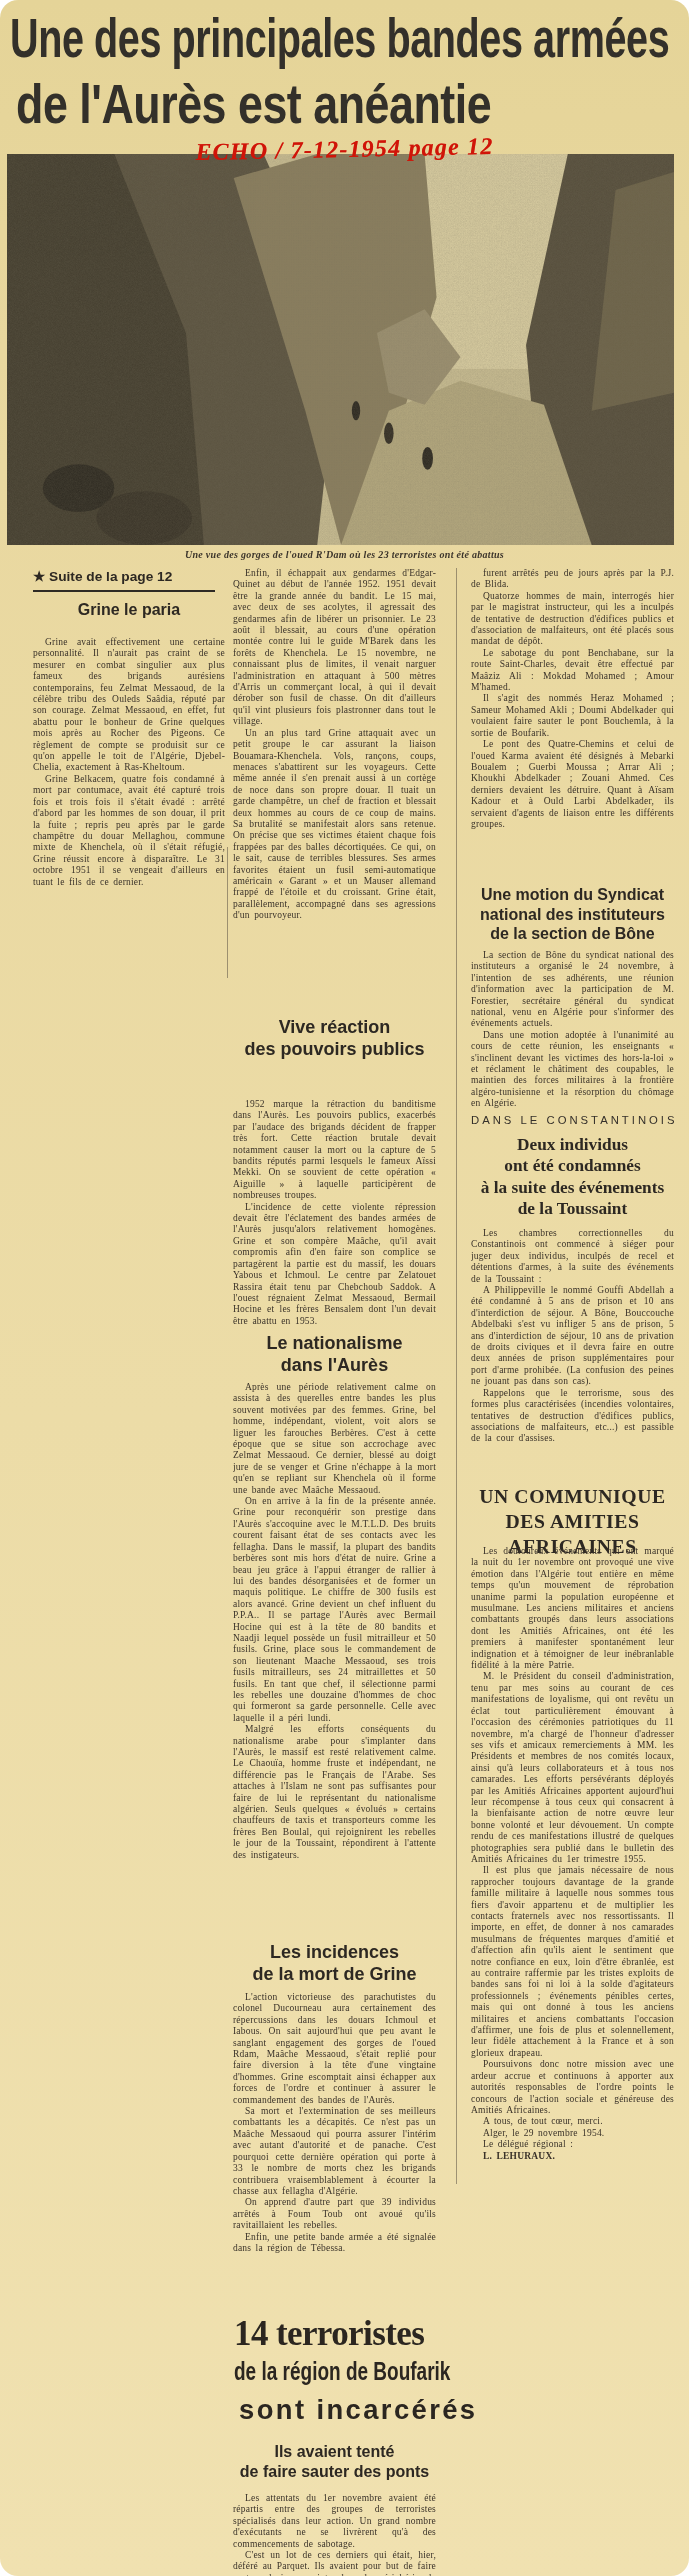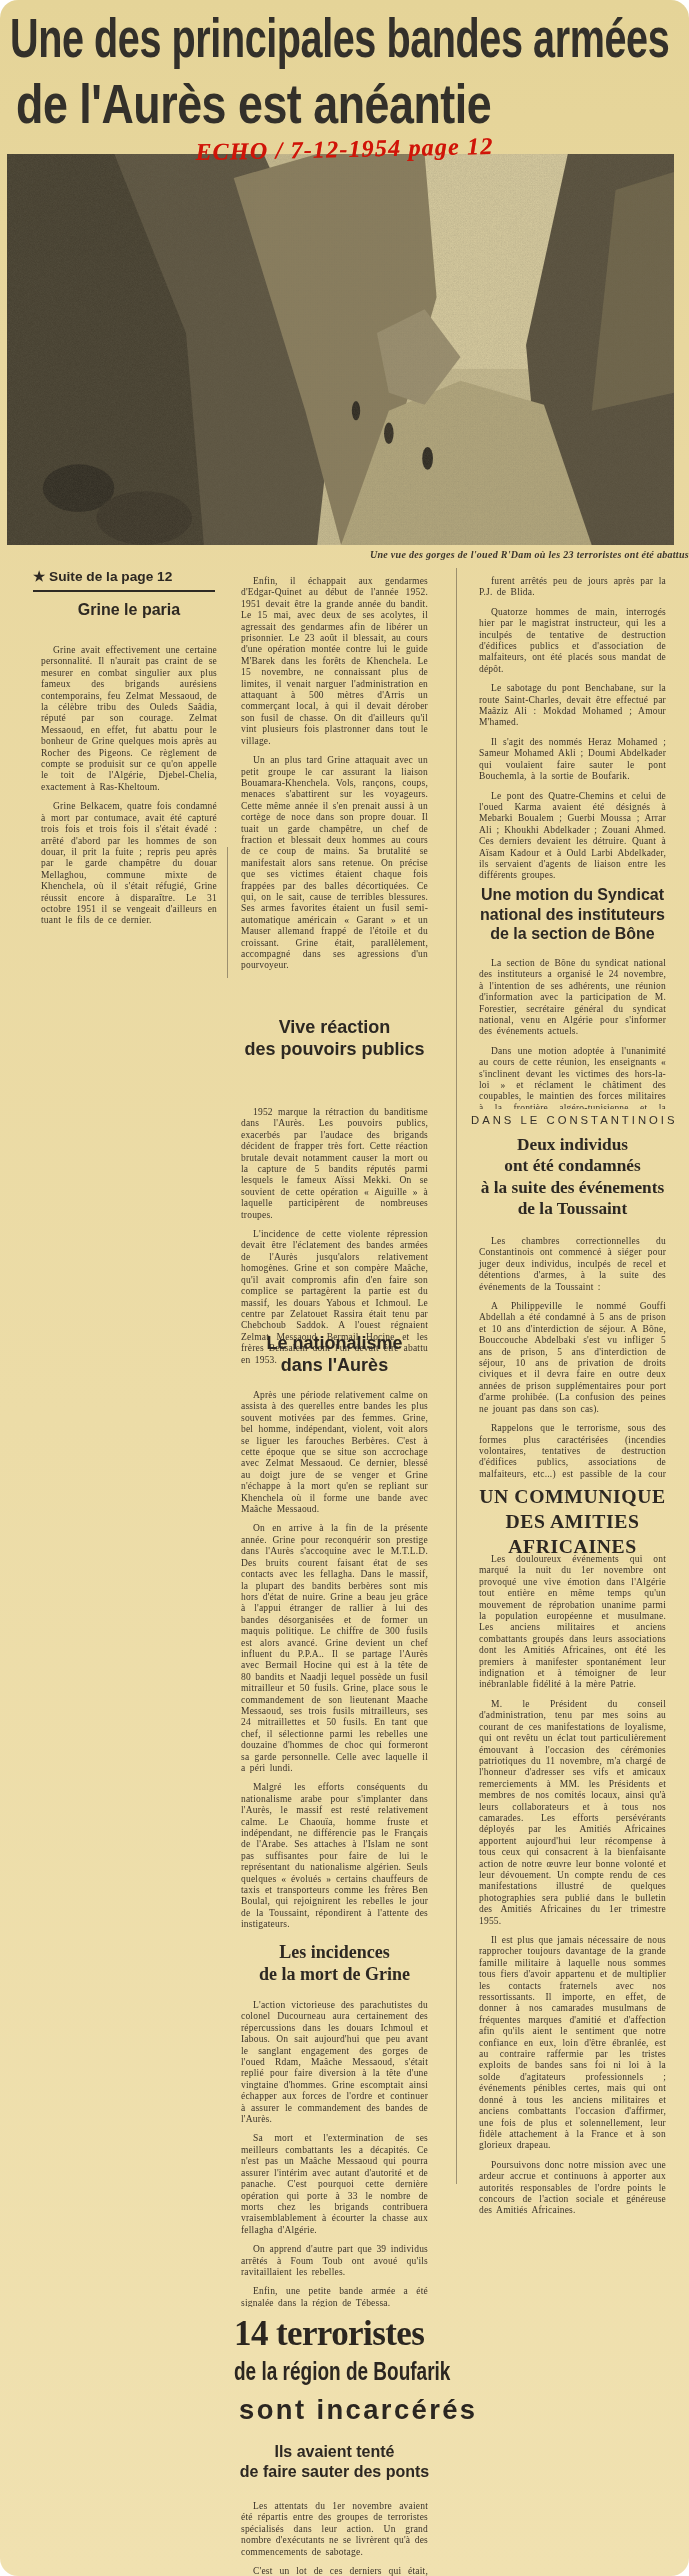--- a/index.html
+++ b/index.html
@@ -13,29 +13,29 @@
   .hl{white-space:nowrap; transform-origin:0 50%; font-family:"Liberation Sans",sans-serif;
       font-weight:bold; color:#33302a; line-height:1;}
   .hl1{left:9.5px; top:10.7px; font-size:55px; transform:scaleX(0.72); letter-spacing:-0.6px;}
   .hl2{left:15.5px; top:76px; font-size:56px; transform:scaleX(0.80); letter-spacing:-0.6px;}
   .stamp{left:0; top:136px; width:689px; text-align:center;
          font-family:"Liberation Serif",serif; font-style:italic; font-weight:bold;
          font-size:24px; color:#d01408; transform:rotate(-1.2deg); letter-spacing:1.2px;
          text-shadow:0 0 0.6px rgba(208,20,8,.6); z-index:5;}
   
   .photo{left:7.2px; top:154px; width:667px; height:391px; overflow:hidden;}
-  .caption{left:0; top:549px; width:689px; text-align:right; font-style:italic;
+  .caption{left:0; top:549px; width:689px; text-align:center; font-style:italic;
            font-weight:bold; font-size:10px; color:#3c352b; letter-spacing:0.3px;}
   
   .col1{left:33px;  width:192px;}
   .col2{left:233px; width:203px;}
   .col3{left:471px; width:203px;}
   .body-block{overflow:hidden;}
   .body-block p{
-    margin:8px; padding:0; text-indent:12px; text-align:justify;
+    margin:0; padding:0; text-indent:12px; text-align:justify;
     font-size:9.5px; line-height:11.4px; letter-spacing:0.2px; word-spacing:1.8px;
   }
   .h-sans{font-family:"Liberation Sans",sans-serif; font-weight:bold; color:#2d2822;
           text-align:center; line-height:1.22; white-space:pre-line;}
   .h-serif{font-family:"Liberation Serif",serif; font-weight:bold; color:#2d2822;
            text-align:center; white-space:pre-line;}
   .kicker1{font-family:"Liberation Sans",sans-serif; font-weight:bold; font-size:13.7px;
            color:#2d2822; border-bottom:2.4px solid #2e2a24; padding-bottom:6px;}
   .h-grine{font-size:16px;}
   .h-mid{font-size:18px;}
@@ -115,21 +115,21 @@
     <p>1952 marque la rétraction du banditisme dans l'Aurès. Les pouvoirs publics, exacerbés par l'audace des brigands décident de frapper très fort. Cette réaction brutale devait notamment causer la mort ou la capture de 5 bandits réputés parmi lesquels le fameux Aïssi Mekki. On se souvient de cette opération « Aiguille » à laquelle participèrent de nombreuses troupes.</p>
     <p>L'incidence de cette violente répression devait être l'éclatement des bandes armées de l'Aurès jusqu'alors relativement homogènes. Grine et son compère Maâche, qu'il avait compromis afin d'en faire son complice se partagèrent la partie est du massif, les douars Yabous et Ichmoul. Le centre par Zelatouet Rassira était tenu par Chebchoub Saddok. A l'ouest régnaient Zelmat Messaoud, Bermail Hocine et les frères Bensalem dont l'un devait être abattu en 1953.</p>
   </div>
   <div class="abs col2 h-sans h-mid" style="top:1333px;">Le nationalisme
 dans l'Aurès</div>
   <div class="abs col2 body-block" style="top:1382px; height:557px;">
     <p>Après une période relativement calme on assista à des querelles entre bandes les plus souvent motivées par des femmes. Grine, bel homme, indépendant, violent, voit alors se liguer les farouches Berbères. C'est à cette époque que se situe son accrochage avec Zelmat Messaoud. Ce dernier, blessé au doigt jure de se venger et Grine n'échappe à la mort qu'en se repliant sur Khenchela où il forme une bande avec Maâche Messaoud.</p>
     <p>On en arrive à la fin de la présente année. Grine pour reconquérir son prestige dans l'Aurès s'accoquine avec le M.T.L.D. Des bruits courent faisant état de ses contacts avec les fellagha. Dans le massif, la plupart des bandits berbères sont mis hors d'état de nuire. Grine a beau jeu grâce à l'appui étranger de rallier à lui des bandes désorganisées et de former un maquis politique. Le chiffre de 300 fusils est alors avancé. Grine devient un chef influent du P.P.A.. Il se partage l'Aurès avec Bermail Hocine qui est à la tête de 80 bandits et Naadji lequel possède un fusil mitrailleur et 50 fusils. Grine, place sous le commandement de son lieutenant Maache Messaoud, ses trois fusils mitrailleurs, ses 24 mitraillettes et 50 fusils. En tant que chef, il sélectionne parmi les rebelles une douzaine d'hommes de choc qui formeront sa garde personnelle. Celle avec laquelle il a péri lundi.</p>
     <p>Malgré les efforts conséquents du nationalisme arabe pour s'implanter dans l'Aurès, le massif est resté relativement calme. Le Chaouïa, homme fruste et indépendant, ne différencie pas le Français de l'Arabe. Ses attaches à l'Islam ne sont pas suffisantes pour faire de lui le représentant du nationalisme algérien. Seuls quelques « évolués » certains chauffeurs de taxis et transporteurs comme les frères Ben Boulal, qui rejoignirent les rebelles le jour de la Toussaint, répondirent à l'attente des instigateurs.</p>
   </div>
-  <div class="abs col2 h-sans h-mid" style="top:1942px;font-family:Liberation Serif, serif;">Les incidences
+  <div class="abs col2 h-sans h-mid" style="top:1942px;">Les incidences
 de la mort de Grine</div>
   <div class="abs col2 body-block" style="top:1992px; height:315px;">
     <p>L'action victorieuse des parachutistes du colonel Ducourneau aura certainement des répercussions dans les douars Ichmoul et Iabous. On sait aujourd'hui que peu avant le sanglant engagement des gorges de l'oued Rdam, Maâche Messaoud, s'était replié pour faire diversion à la tête d'une vingtaine d'hommes. Grine escomptait ainsi échapper aux forces de l'ordre et continuer à assurer le commandement des bandes de l'Aurès.</p>
     <p>Sa mort et l'extermination de ses meilleurs combattants les a décapités. Ce n'est pas un Maâche Messaoud qui pourra assurer l'intérim avec autant d'autorité et de panache. C'est pourquoi cette dernière opération qui porte à 33 le nombre de morts chez les brigands contribuera vraisemblablement à écourter la chasse aux fellagha d'Algérie.</p>
     <p>On apprend d'autre part que 39 individus arrêtés à Foum Toub ont avoué qu'ils ravitaillaient les rebelles.</p>
     <p>Enfin, une petite bande armée a été signalée dans la région de Tébessa.</p>
   </div>
   <div class="abs col2 h14a" style="top:2314px; left:234px;">14 terroristes</div>
   <div class="abs col2 h14b" style="top:2357px; left:234px;">de la région de Boufarik</div>
   <div class="abs col2 h14c" style="top:2394px; left:239px;">sont incarcérés</div>

